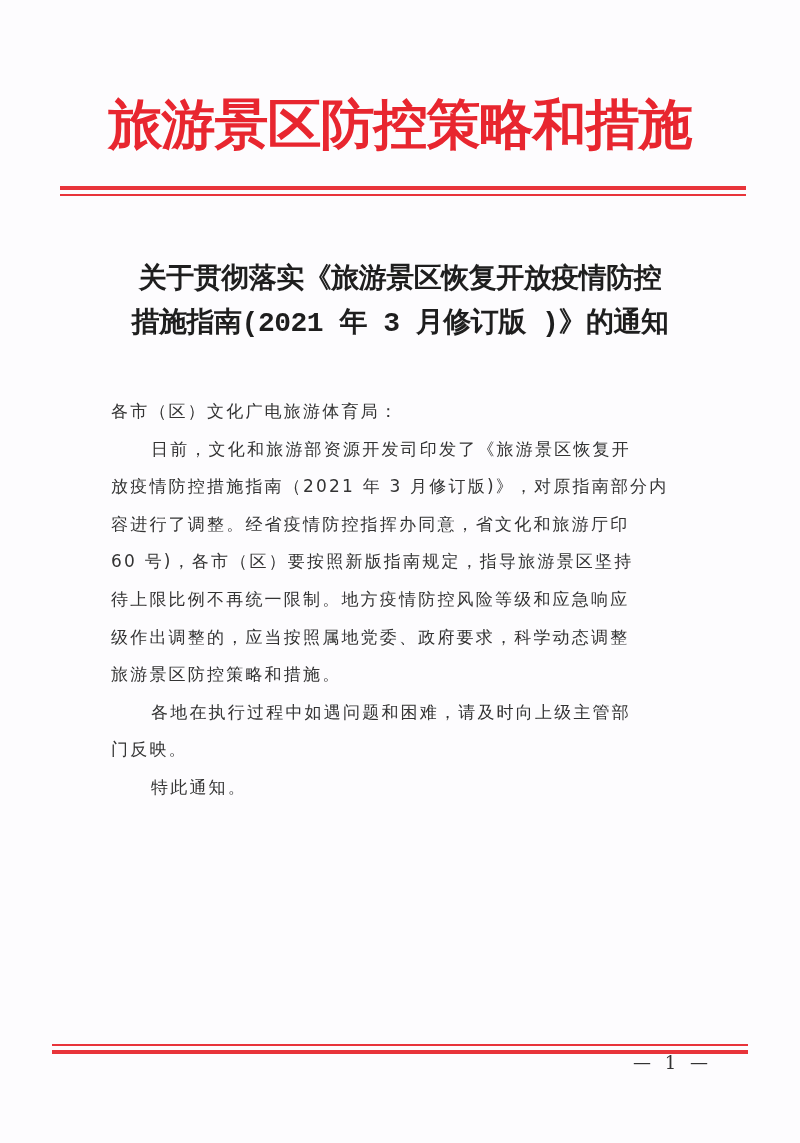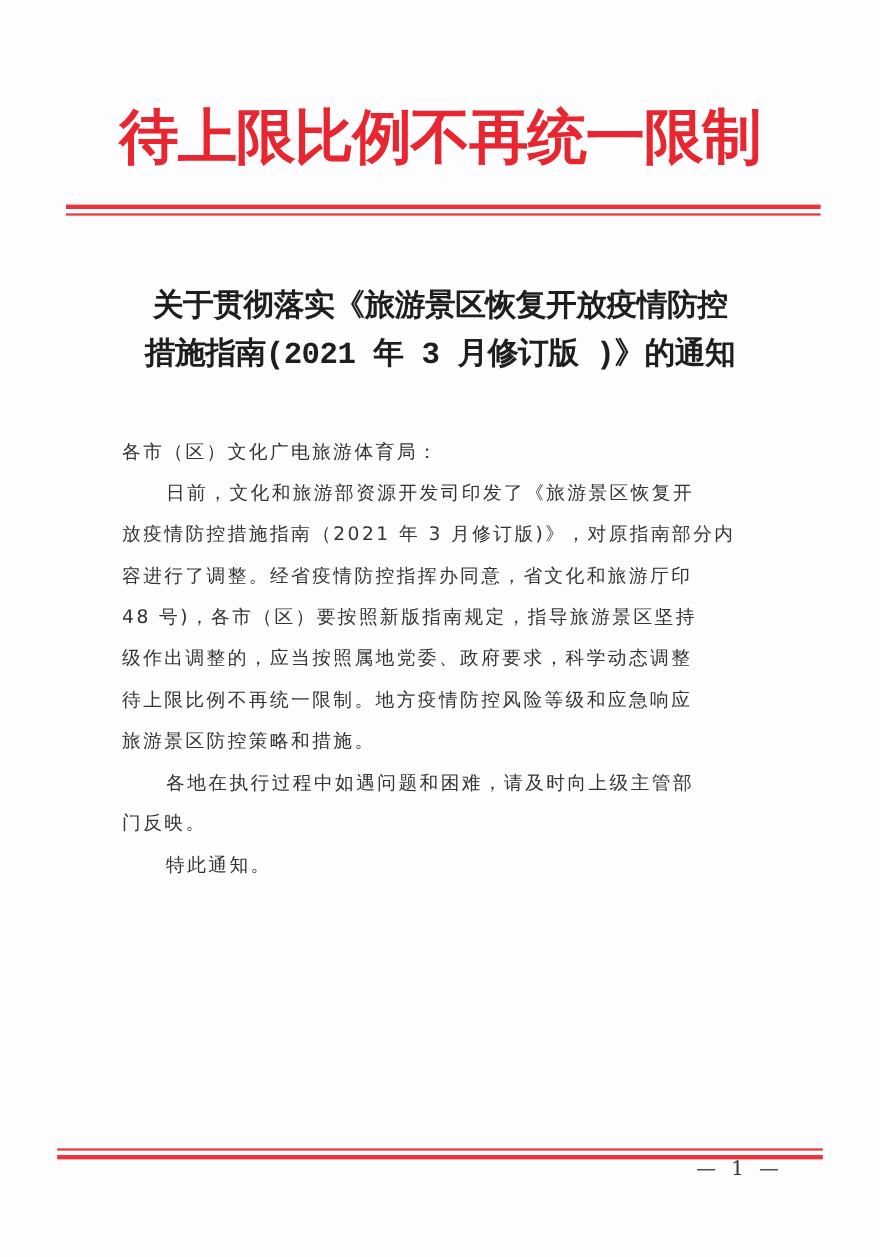--- a/index.html
+++ b/index.html
@@ -16,38 +16,38 @@
   .body { position:absolute; left:111px; top:393px; width:580px;
           font-family:"DejaVu Sans", sans-serif; font-size:17px; line-height:37.6px; color:#333; }
   .line { white-space:nowrap; height:37.6px; letter-spacing:2.2px; }
   .indent { padding-left:40px; }
   .pageno { position:absolute; left:633px; top:1052px; font-family:"DejaVu Serif", serif;
             font-size:18px; color:#333; letter-spacing:4px; }
 </style>
 </head>
 <body>
 
-<div class="masthead">待上限比例不再统一限制</div>
+<div class="masthead">旅游景区防控策略和措施</div>
 
 <div class="rule" style="left:60px; top:186px; width:686px; height:4px;"></div>
 <div class="rule" style="left:60px; top:194px; width:686px; height:2px;"></div>
 
 <div class="title">
   <div>关于贯彻落实《旅游景区恢复开放疫情防控</div>
   <div>措施指南(2021 年 3 月修订版 )》的通知</div>
 </div>
 
 <div class="body">
   <div class="line">各市（区）文化广电旅游体育局：</div>
   <div class="line indent">日前，文化和旅游部资源开发司印发了《旅游景区恢复开</div>
   <div class="line">放疫情防控措施指南（2021 年 3 月修订版)》，对原指南部分内</div>
   <div class="line">容进行了调整。经省疫情防控指挥办同意，省文化和旅游厅印</div>
-  <div class="line">48 号)，各市（区）要按照新版指南规定，指导旅游景区坚持</div>
+  <div class="line">60 号)，各市（区）要按照新版指南规定，指导旅游景区坚持</div>
+  <div class="line">待上限比例不再统一限制。地方疫情防控风险等级和应急响应</div>
   <div class="line">级作出调整的，应当按照属地党委、政府要求，科学动态调整</div>
-  <div class="line">待上限比例不再统一限制。地方疫情防控风险等级和应急响应</div>
   <div class="line">旅游景区防控策略和措施。</div>
   <div class="line indent">各地在执行过程中如遇问题和困难，请及时向上级主管部</div>
   <div class="line">门反映。</div>
   <div class="line indent">特此通知。</div>
 </div>
 
 <div class="rule" style="left:52px; top:1044px; width:696px; height:2px;"></div>
 <div class="rule" style="left:52px; top:1050px; width:696px; height:4px;"></div>
 
 <div class="pageno">— 1 —</div>

